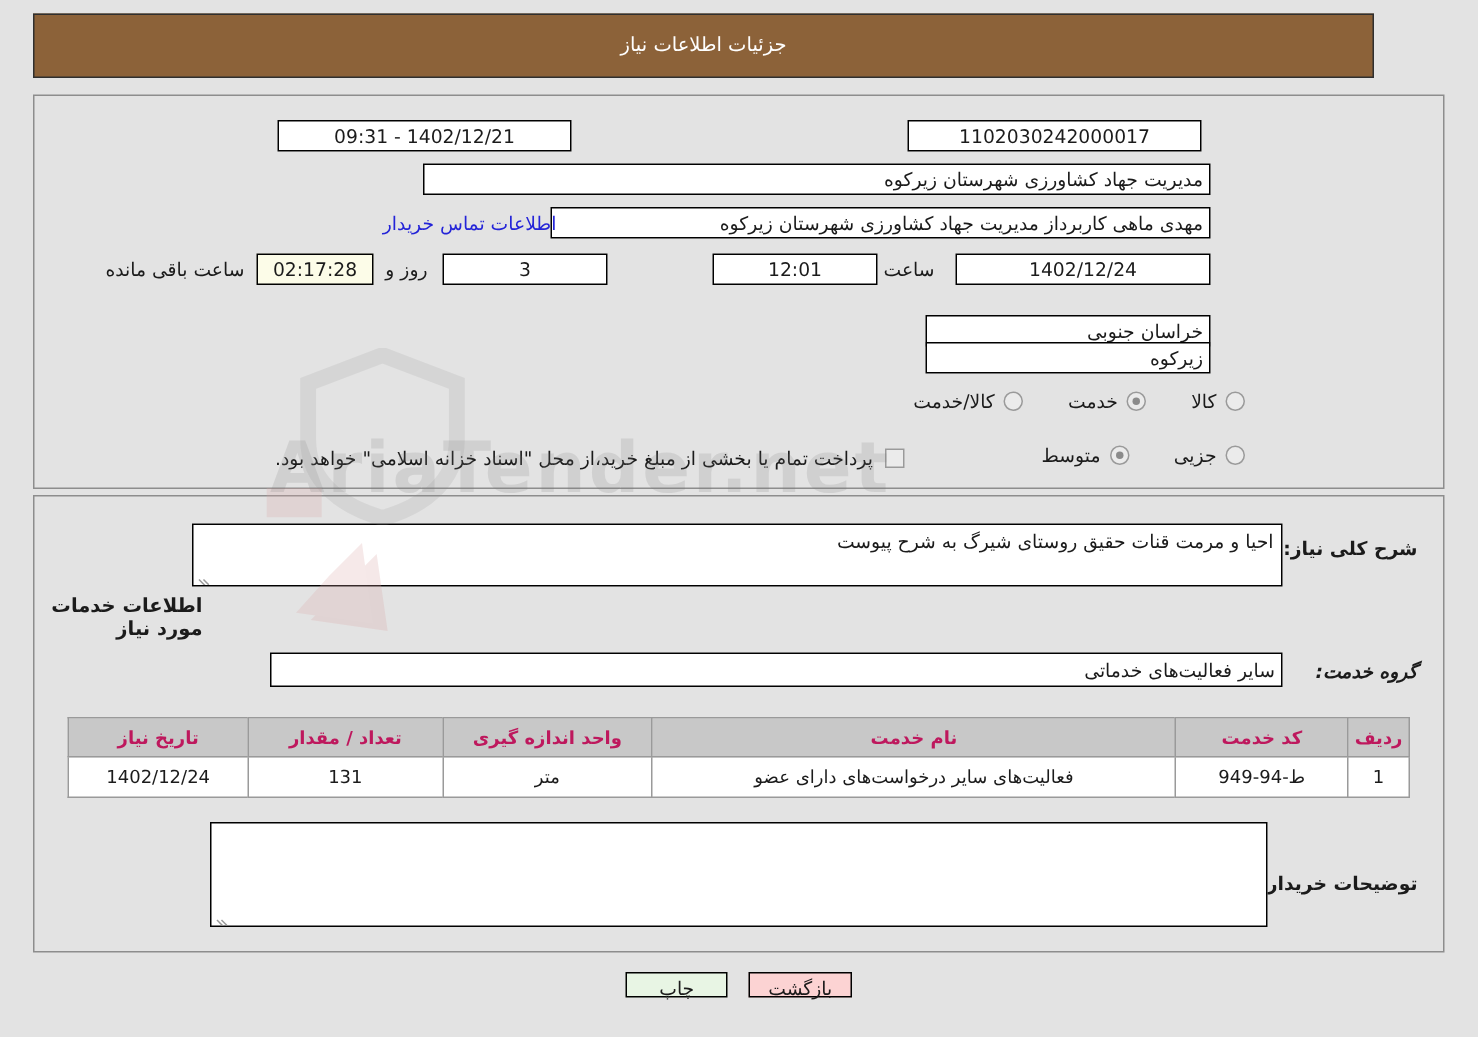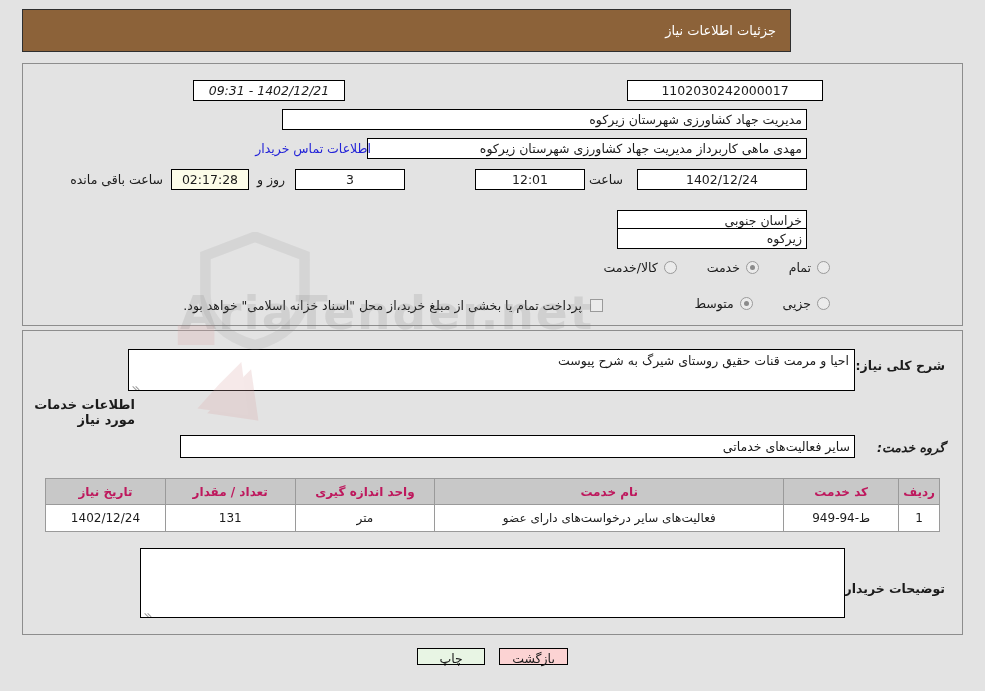--- a/index.html
+++ b/index.html
@@ -53,29 +53,29 @@
     width: 128px;
     height: 110px;
     opacity: .25;
   }
 
   
   #app-header {
     position: absolute;
     left: 22px;
     top: 9px;
-    width: 769px;
+    width: 894px;
     height: 43px;
     background: #8c6239;
     border: 1px solid #2f2f2f;
     color: #ffffff;
     font-size: 13px;
     display: flex;
     align-items: center;
-    justify-content: flex-start;
+    justify-content: center;
     padding: 0 14px;
     z-index: 2;
   }
 
   
   .panel {
     position: absolute;
     border: 1px solid #8d8d8d;
     background: #e3e3e3;
     z-index: 2;
@@ -261,26 +261,26 @@
 
 <div id="app-header">
   <span>جزئیات اطلاعات نیاز</span>
 </div>
 
 <div class="panel" id="panel-top"></div>
 
 <div class="field-row" style="right:40px; top:82px;">
   <span class="lbl">شماره نیاز:</span>
 </div>
-<div class="tbox" style="position:absolute; right:162px; top:80px; width:196px; z-index:3;">1102030242000017</div>
+<div class="tbox" style="position:absolute; right:184px; top:80px; width:196px; z-index:3;">1102030242000017</div>
 
 <div class="field-row" style="right:400px; top:82px;">
   <span class="lbl">تاریخ و ساعت اعلان عمومی:</span>
 </div>
-<div class="tbox" style="position:absolute; right:640px; top:80px; width:152px; z-index:3;font-style:italic;">1402/12/21 - 09:31</div>
+<div class="tbox" style="position:absolute; right:604px; top:80px; width:196px; z-index:3;">1402/12/21 - 09:31</div>
 
 <div class="field-row" style="right:40px; top:111px;">
   <span class="lbl">نام دستگاه خریدار:</span>
 </div>
 <div class="tbox right" style="position:absolute; right:178px; top:109px; width:525px; z-index:3;">مدیریت جهاد کشاورزی شهرستان زیرکوه</div>
 
 <div class="field-row" style="right:40px; top:140px;">
   <span class="lbl">ایجاد کننده درخواست:</span>
 </div>
 <div class="tbox right" style="position:absolute; right:178px; top:138px; width:440px; z-index:3;">مهدی ماهی کاربرداز مدیریت جهاد کشاورزی شهرستان زیرکوه</div>
@@ -306,21 +306,21 @@
   <span class="lbl">شهر محل تحویل:</span>
 </div>
 <div class="tbox right" style="position:absolute; right:178px; top:228px; width:190px; z-index:3;">زیرکوه</div>
 
 <div class="field-row" style="right:40px; top:261px;">
   <span class="lbl">طبقه بندی موضوعی:</span>
 </div>
 <div style="position:absolute; right:155px; top:260px; z-index:3;">
   <label class="opt">
     <span class="radio"></span>
-    <span>تمام</span>
+    <span>کالا</span>
   </label>
   <label class="opt">
     <span class="radio on"></span>
     <span>خدمت</span>
   </label>
   <label class="opt">
     <span class="radio"></span>
     <span>کالا/خدمت</span>
   </label>
 </div>

